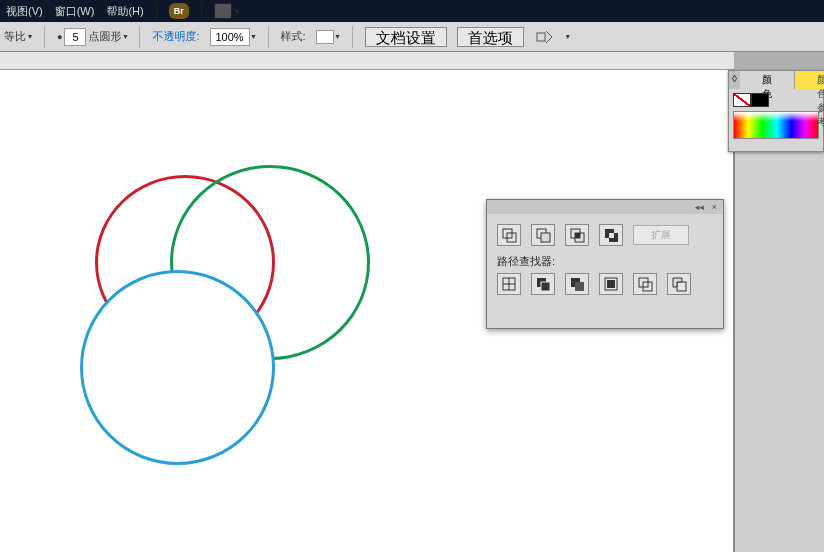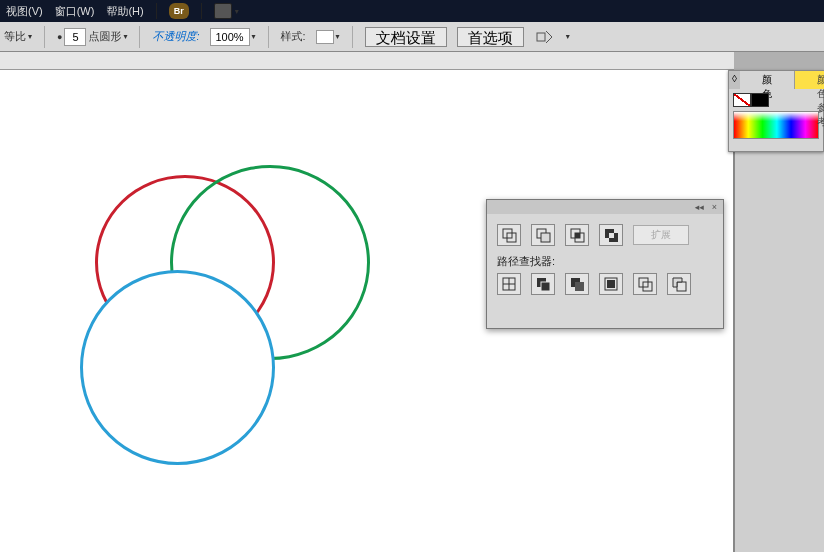--- a/index.html
+++ b/index.html
@@ -40,21 +40,21 @@
     align-items: center;
     padding: 0 4px;
     gap: 10px;
     color: #333;
   }
   .dd { display:flex; align-items:center; gap:2px; }
   .dd select, .dd input, .numbox {
     font-size:11px; background:#fff; border:1px solid #999; height:18px;
   }
   .tri { font-size:8px; color:#333; }
-  .bluetext { color:#0066cc;font-style:italic; }
+  .bluetext { color:#0066cc; }
   .numbox { width:40px; text-align:center; border:1px solid #999; }
   .btn {
     background:#e8e8e8; border:1px solid #888; padding:1px 10px; height:20px;
     font-size:15px; cursor:pointer;
   }
   .toolicon { width:22px; height:18px; display:flex; align-items:center; justify-content:center; }
   .vline { width:1px; height:22px; background:#aaa; margin:0 2px; }
 
   
   .workarea {

